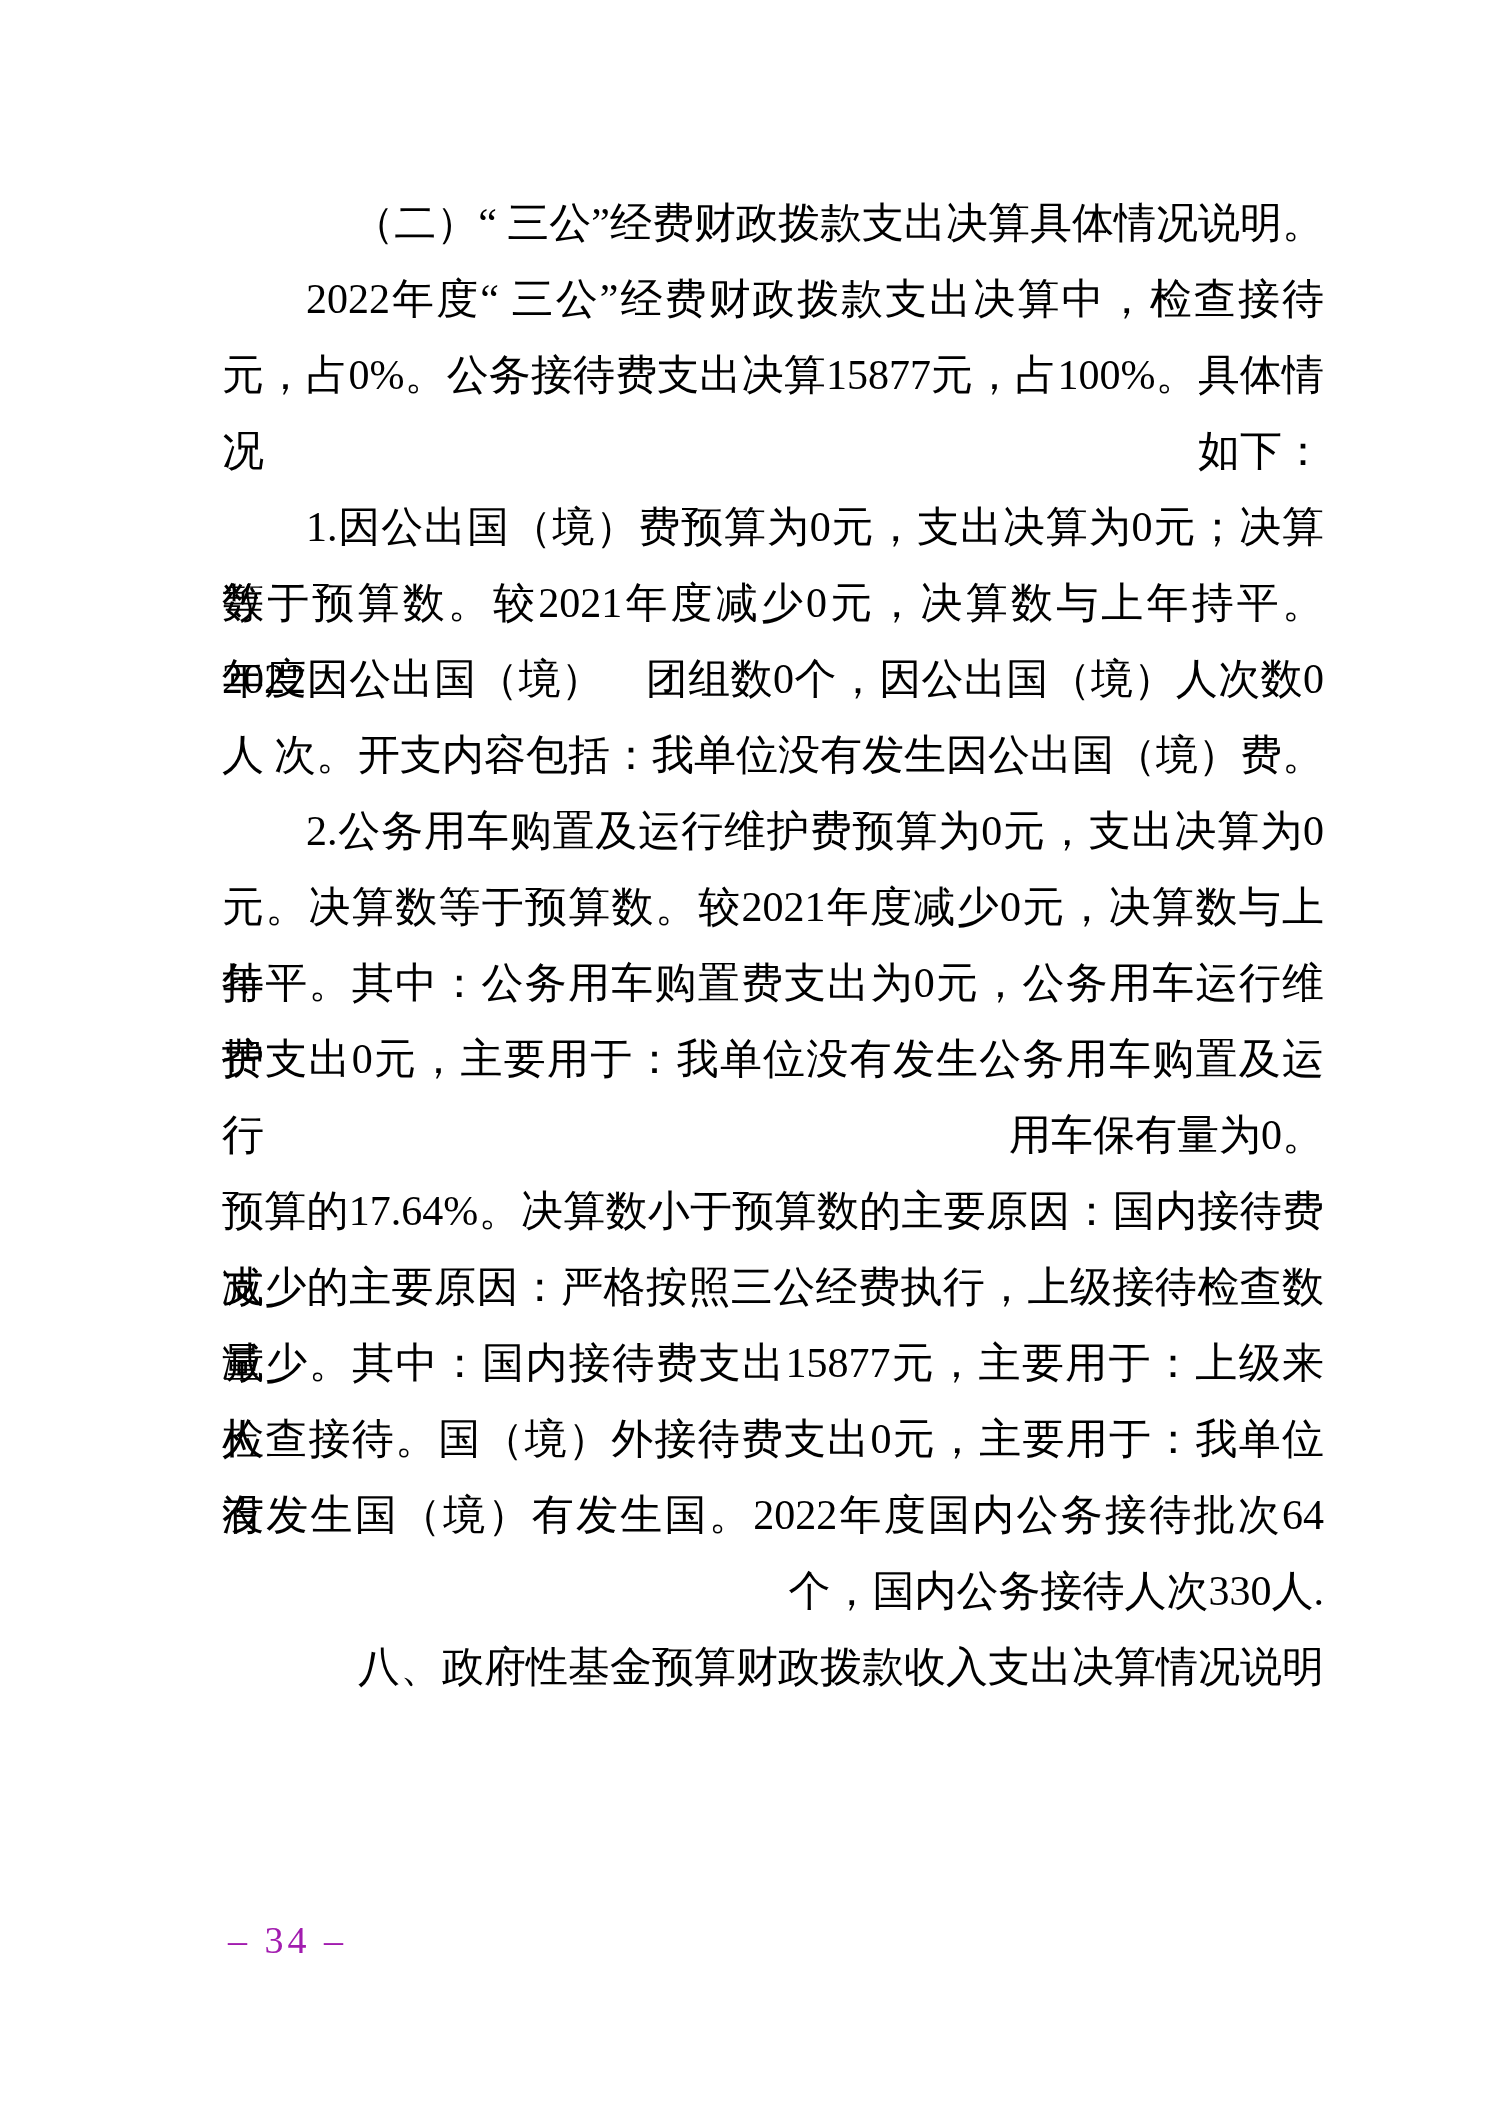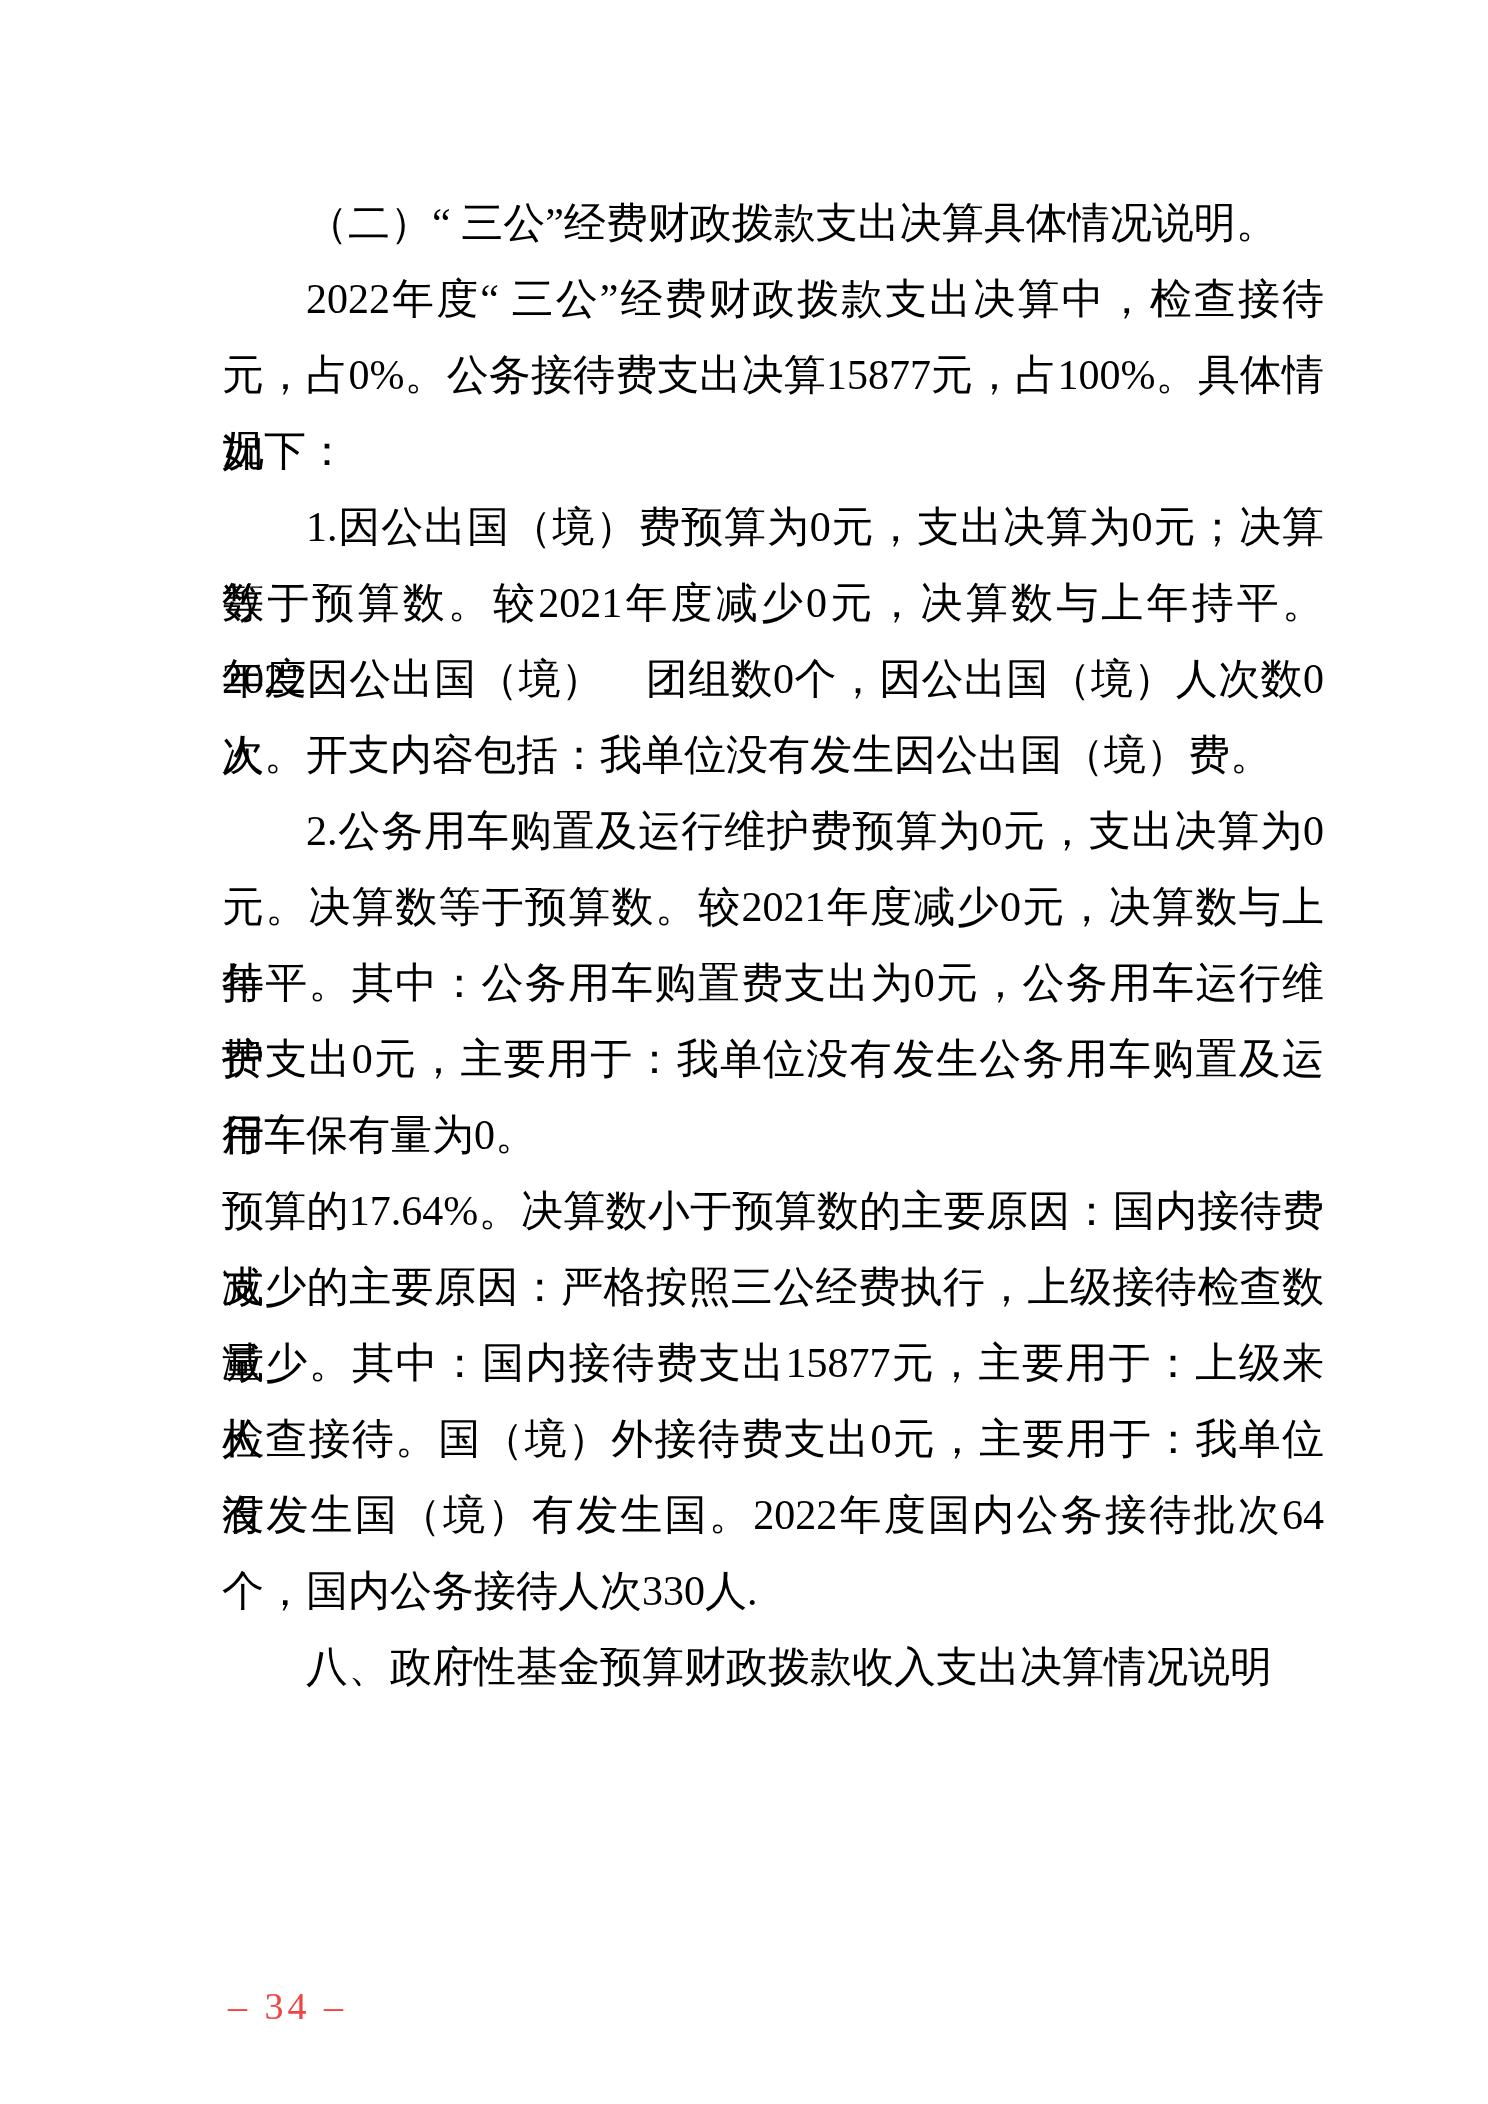--- a/index.html
+++ b/index.html
@@ -26,37 +26,37 @@
     height: 76px;
     line-height: 76px;
     font-size: 42px;
     letter-spacing: 0;
   }
   .line.fill {
     text-align: justify;
     text-align-last: justify;
   }
   .line.end {
-    text-align: left;
+    text-align: right;
     white-space: nowrap;
   }
   .line.indent {
     text-indent: 2em;
   }
   .b {
     font-weight: normal;
   }
   .footer {
     position: absolute;
     left: 228px;
-    top: 1984px;
+    top: 1918px;
     font-size: 38px;
     line-height: 44px;
     letter-spacing: 4px;
-    color: #ef4444;
+    color: #a21caf;
   }
 </style>
 </head>
 <body>
 
 <div class="page">
   <div class="doc-body" id="doc-body">
       <div class="line end indent"><span>（二）“ 三公”经费财政拨款支出决算具体情况说明。</span></div>
       <div class="line fill indent"><span>2022年度“ 三公”经费财政拨款支出决算中，检查接待</span></div>
       <div class="line fill"><span>元，占0%。公务接待费支出决算15877元，占100%。具体情况</span></div>

